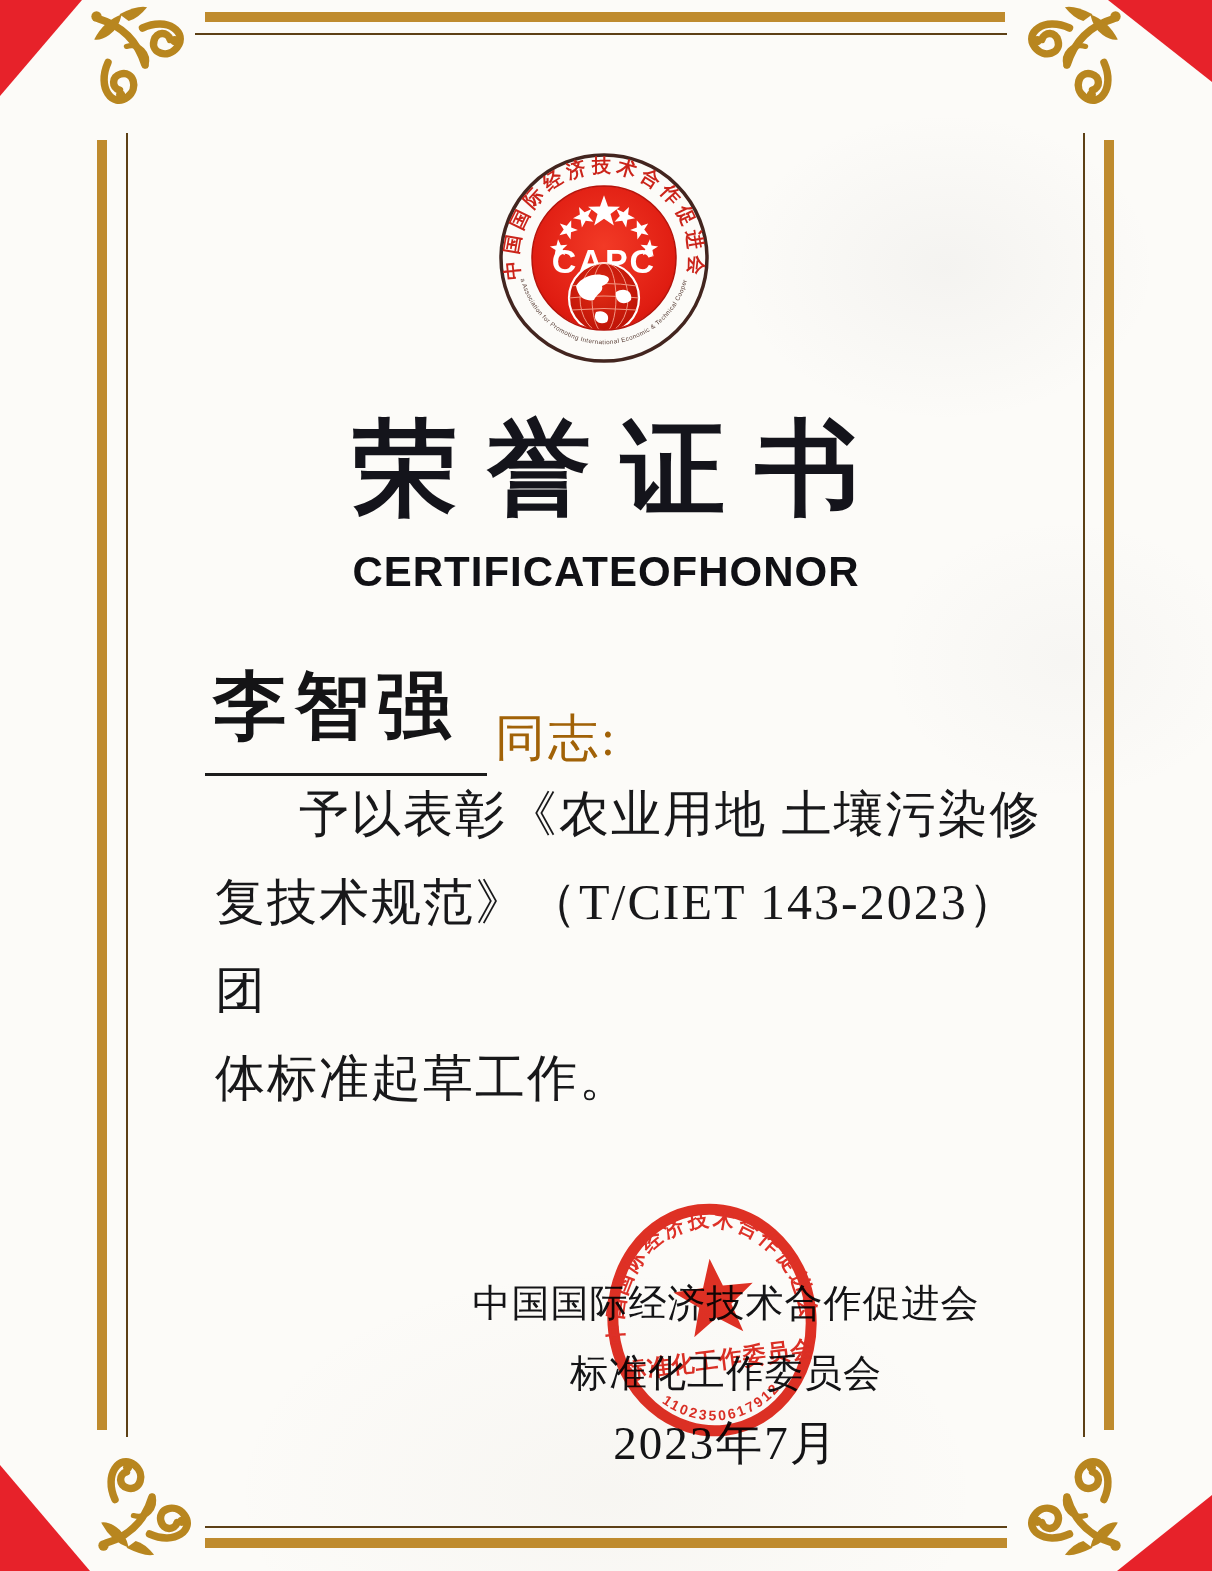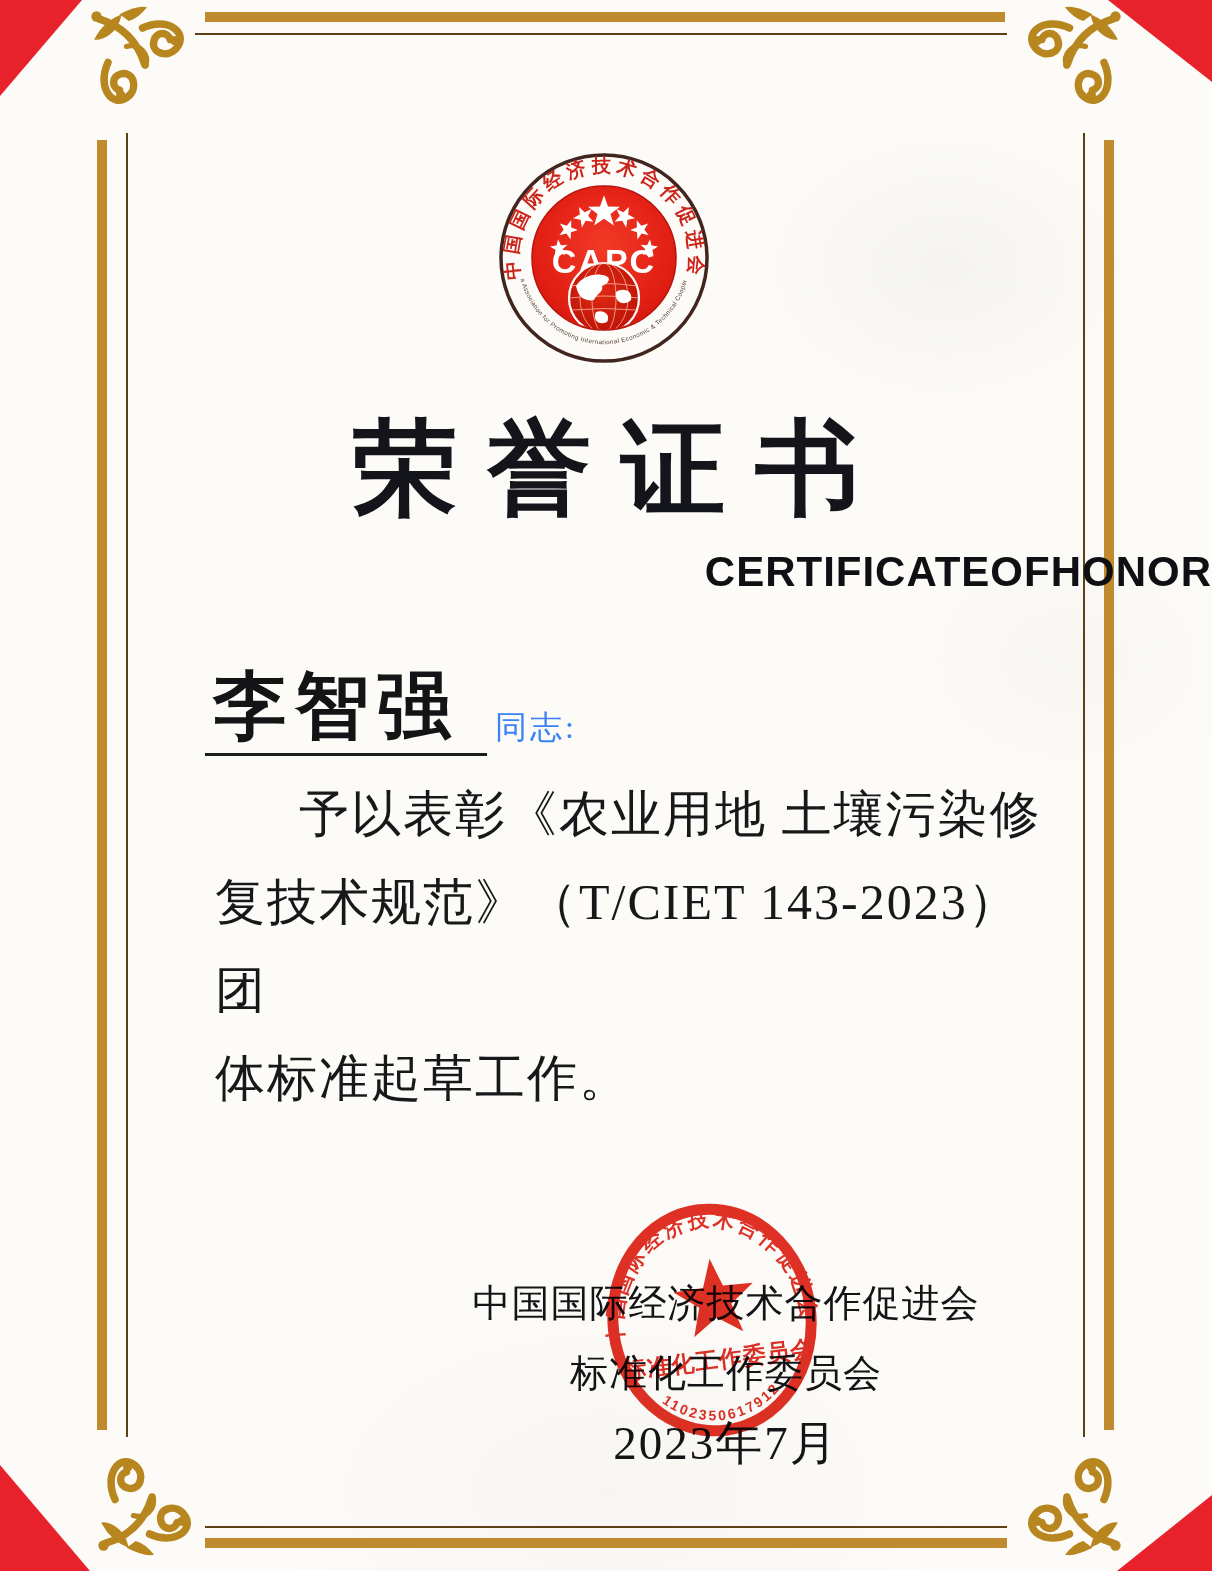--- a/index.html
+++ b/index.html
@@ -41,31 +41,31 @@
   .orn-br{left:1012px;top:1442px;transform:scale(-1,-1);}
   
   .logo{position:absolute;left:496px;top:150px;width:216px;height:216px;}
   
   .title-cn{
     position:absolute;left:0;right:-30px;top:404px;margin:0;
     text-align:center;font-size:104px;line-height:1.25;font-weight:700;
     letter-spacing:30px;color:#14141b;
   }
   .title-en{
-    position:absolute;left:0;right:0;top:548px;text-align:right;
+    position:absolute;left:0;right:0;top:548px;text-align:center;
     font-family:"Liberation Sans","DejaVu Sans",sans-serif;
     font-size:42px;font-weight:600;letter-spacing:1px;color:#101014;
   }
   
   .name-line{position:absolute;left:205px;top:660px;display:flex;align-items:flex-end;}
   .name{
     font-size:74px;line-height:1.25;letter-spacing:8px;color:#141416;
-    border-bottom:3px solid #1c1c1c;padding:0 28px 0 8px;font-weight:600;
-  }
-  .salutation{font-size:32px;line-height:1.1;letter-spacing:3px;margin:0 16px 10px 8px;color:#3b82f6;}
+    border-bottom:3px solid #1c1c1c;padding:0 28px 20px 8px;font-weight:600;
+  }
+  .salutation{font-size:50px;line-height:1.1;letter-spacing:3px;margin:0 16px 10px 8px;color:#a16207;}
   
   .body-block{position:absolute;left:215px;top:770px;width:830px;font-size:50px;line-height:88px;letter-spacing:2px;color:#18181a;}
   .body-block .indent{text-indent:84px;}
   
   .footer-block{position:absolute;left:240px;top:1268px;width:972px;text-align:center;color:#141416;}
   .footer-org1{font-size:38px;line-height:70px;letter-spacing:1px;}
   .footer-org2{font-size:38px;line-height:70px;letter-spacing:1px;}
   .footer-date{font-size:47px;line-height:70px;letter-spacing:2px;}
   
   .seal{position:absolute;left:600px;top:1198px;width:224px;height:244px;mix-blend-mode:multiply;opacity:.94;}

